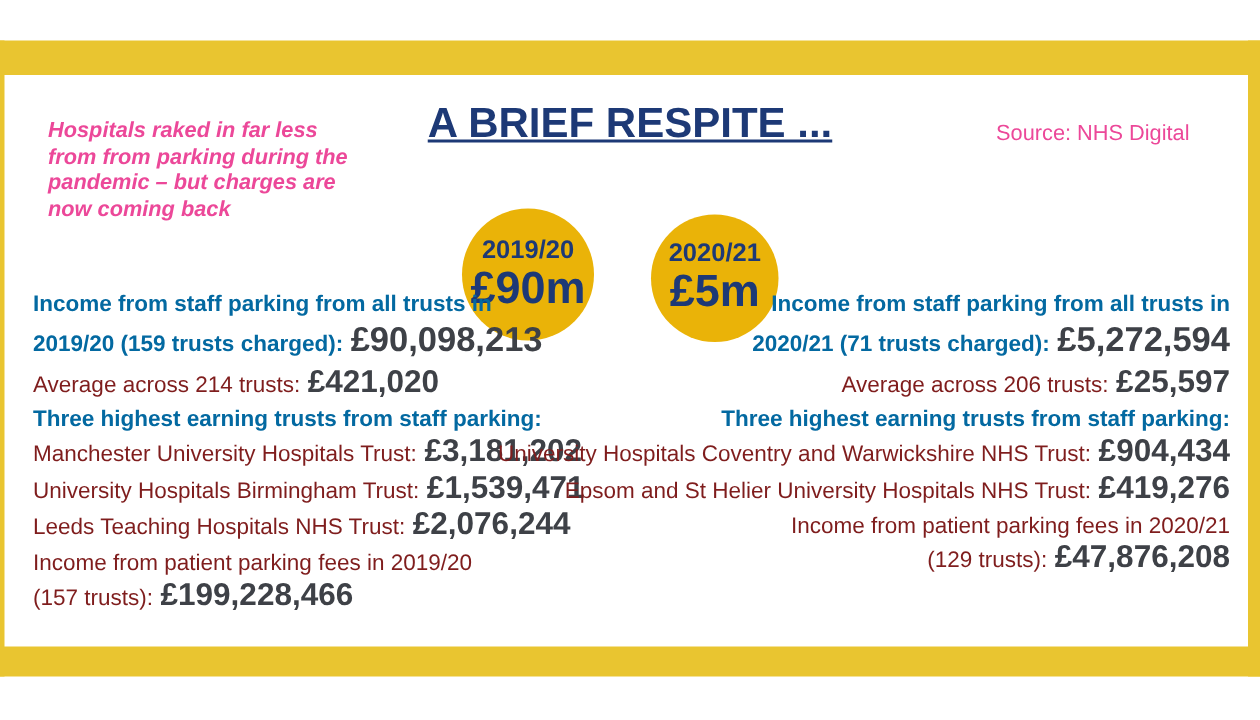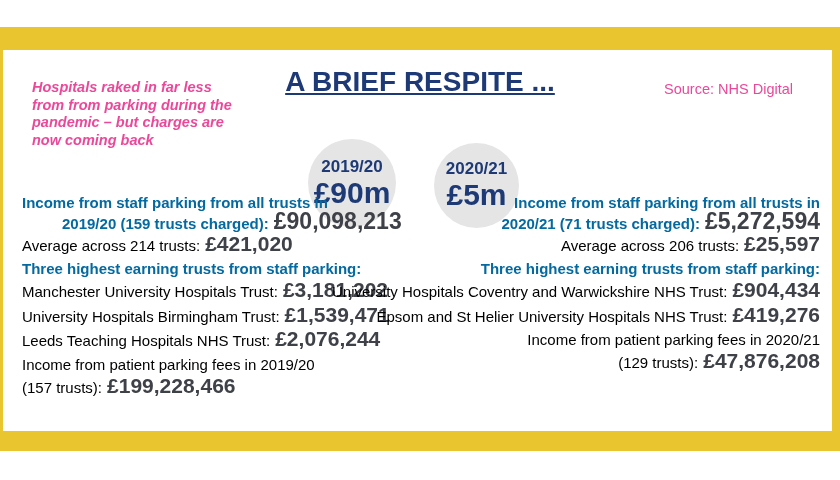--- a/index.html
+++ b/index.html
@@ -30,41 +30,41 @@
     font-size:14.5px;color:#ec4899;
   }
   .intro{
     position:absolute;left:32px;top:79px;width:200px;
     font-size:14.5px;font-weight:bold;font-style:italic;color:#ec4899;
     line-height:1.22;
   }
 
   
   .badge{
-    position:absolute;border-radius:50%;background:#e5e5e5;
+    position:absolute;border-radius:50%;background:#eab308;
     display:flex;flex-direction:column;align-items:center;justify-content:center;
     color:#1d3976;text-align:center;
   }
   .badge-1{left:308px;top:139px;width:88px;height:88px;}
   .badge-2{left:434px;top:143px;width:85px;height:85px;}
   .badge-year{font-size:17px;font-weight:bold;line-height:1.1;}
   .badge-amount{font-size:30px;font-weight:bold;line-height:1.05;}
 
   
   .col{position:absolute;top:193px;white-space:nowrap;}
   .col-left{left:22px;text-align:left;}
   .col-right{right:20px;text-align:right;}
 
   .navy-bold{font-weight:bold;color:#0369a1;}
-  .lbl{color:#000000;font-size:15px;}
+  .lbl{color:#7f1d1d;font-size:15px;}
   .val{font-weight:bold;color:#3e4147;font-size:21px;margin-left:5px;}
   .val-big{font-size:23px;}
 
   .income-l1{font-size:15px;line-height:20px;}
-  .income-l2{font-size:15px;line-height:16px;margin-left:40px;}
+  .income-l2{font-size:15px;line-height:26px;}
   .income-l3{line-height:24px;}
 
   .top-heading{font-size:15px;line-height:21px;}
   .trust-row{line-height:22.7px;}
   .patient-line{line-height:20px;margin-top:2px;}
   .patient-row{line-height:22px;}
 </style>
 </head>
 <body>
 

